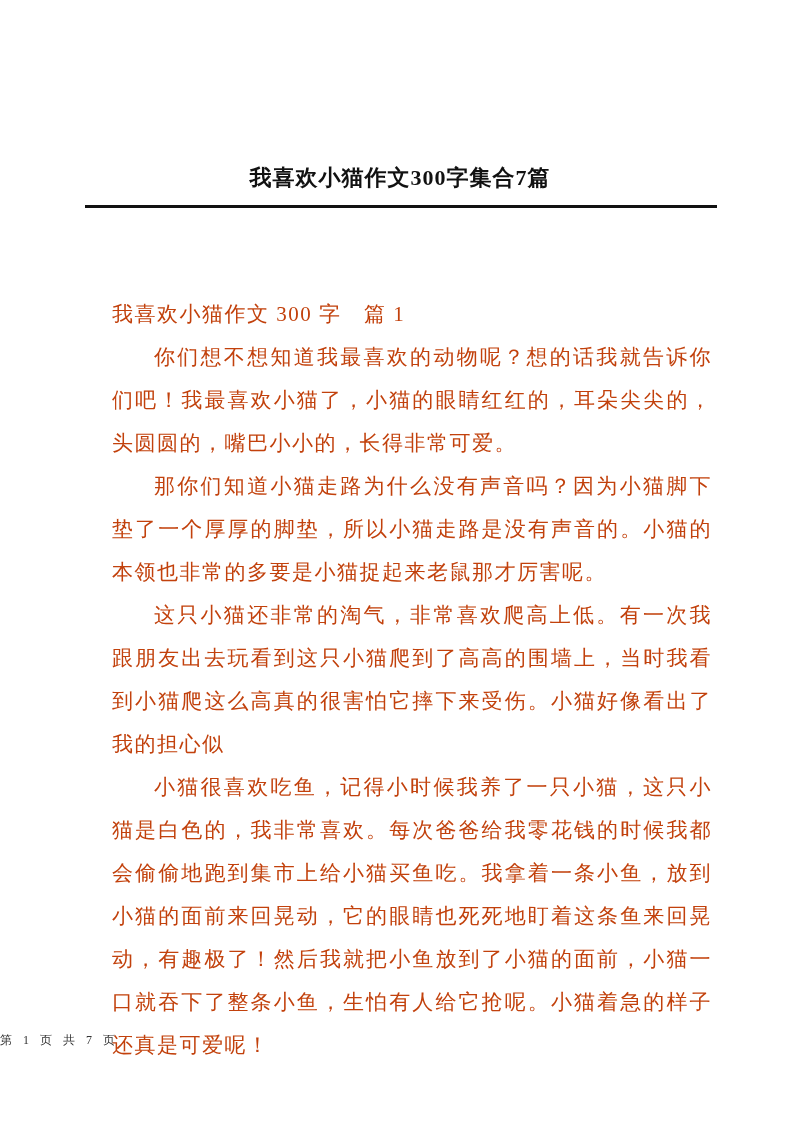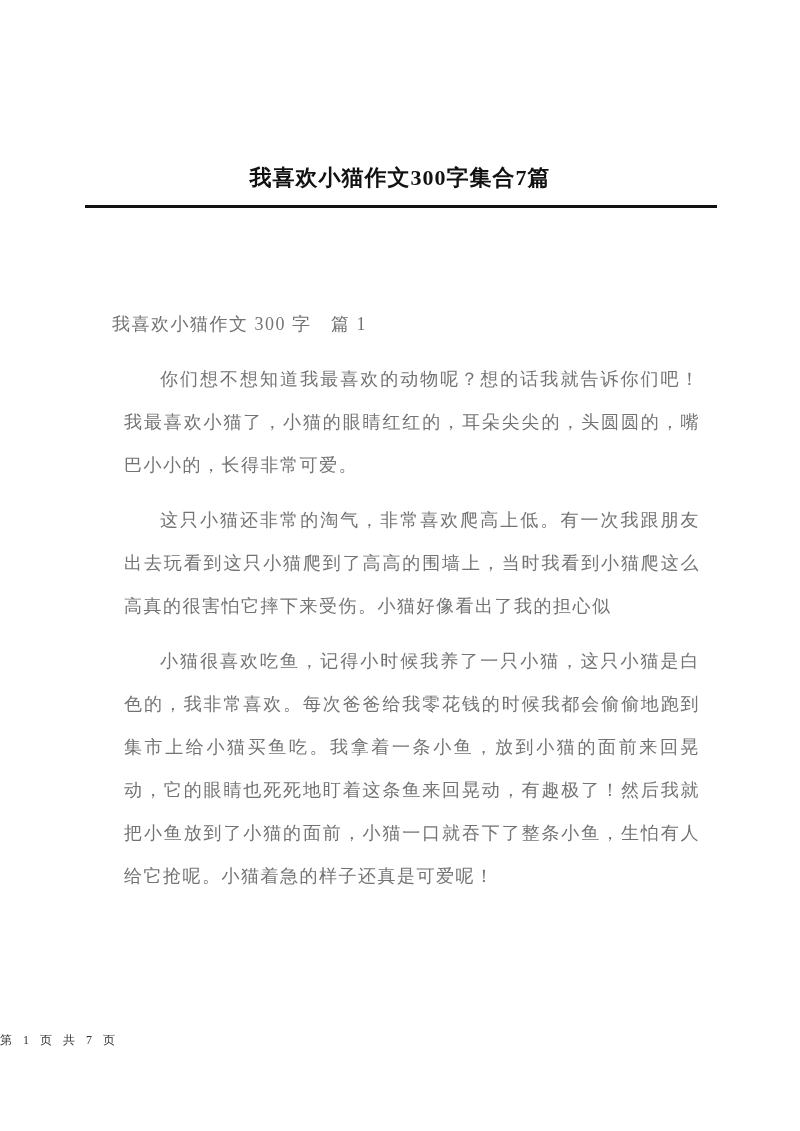--- a/index.html
+++ b/index.html
@@ -35,36 +35,36 @@
   .title-rule {
     position: absolute;
     top: 205px;
     left: 85px;
     width: 632px;
     height: 3px;
     background: #111111;
   }
   .content {
     position: absolute;
-    top: 303px;
+    top: 293px;
     left: 112px;
     width: 600px;
-    font-size: 18px;
+    font-size: 21px;
     line-height: 43px;
     letter-spacing: 1.5px;
     text-align: justify;
     text-justify: inter-ideograph;
-    color: #737373;
+    color: #c2410c;
   }
   .section-heading {
     margin: 0;
     text-indent: 0;
   }
   .para {
-    margin: 12px;
+    margin: 0;
     text-indent: 2em;
   }
   .footer {
     position: absolute;
     top: 1032px;
     left: 0;
     width: 100%;
     text-align: left;
     font-size: 12px;
     letter-spacing: 4px;
@@ -77,20 +77,21 @@
 
 <div class="page">
 
   <h1 class="doc-title">我喜欢小猫作文300字集合7篇</h1>
 
   <div class="title-rule"></div>
 
   <div class="content">
     <p class="section-heading">我喜欢小猫作文 300 字　篇 1</p>
     <p class="para">你们想不想知道我最喜欢的动物呢？想的话我就告诉你们吧！我最喜欢小猫了，小猫的眼睛红红的，耳朵尖尖的，头圆圆的，嘴巴小小的，长得非常可爱。</p>
+    <p class="para">那你们知道小猫走路为什么没有声音吗？因为小猫脚下垫了一个厚厚的脚垫，所以小猫走路是没有声音的。小猫的本领也非常的多要是小猫捉起来老鼠那才厉害呢。</p>
     <p class="para">这只小猫还非常的淘气，非常喜欢爬高上低。有一次我跟朋友出去玩看到这只小猫爬到了高高的围墙上，当时我看到小猫爬这么高真的很害怕它摔下来受伤。小猫好像看出了我的担心似</p>
     <p class="para">小猫很喜欢吃鱼，记得小时候我养了一只小猫，这只小猫是白色的，我非常喜欢。每次爸爸给我零花钱的时候我都会偷偷地跑到集市上给小猫买鱼吃。我拿着一条小鱼，放到小猫的面前来回晃动，它的眼睛也死死地盯着这条鱼来回晃动，有趣极了！然后我就把小鱼放到了小猫的面前，小猫一口就吞下了整条小鱼，生怕有人给它抢呢。小猫着急的样子还真是可爱呢！</p>
   </div>
 
   <div class="footer">
     <span>第 1 页 共 7 页</span>
   </div>
 
 </div>
 

